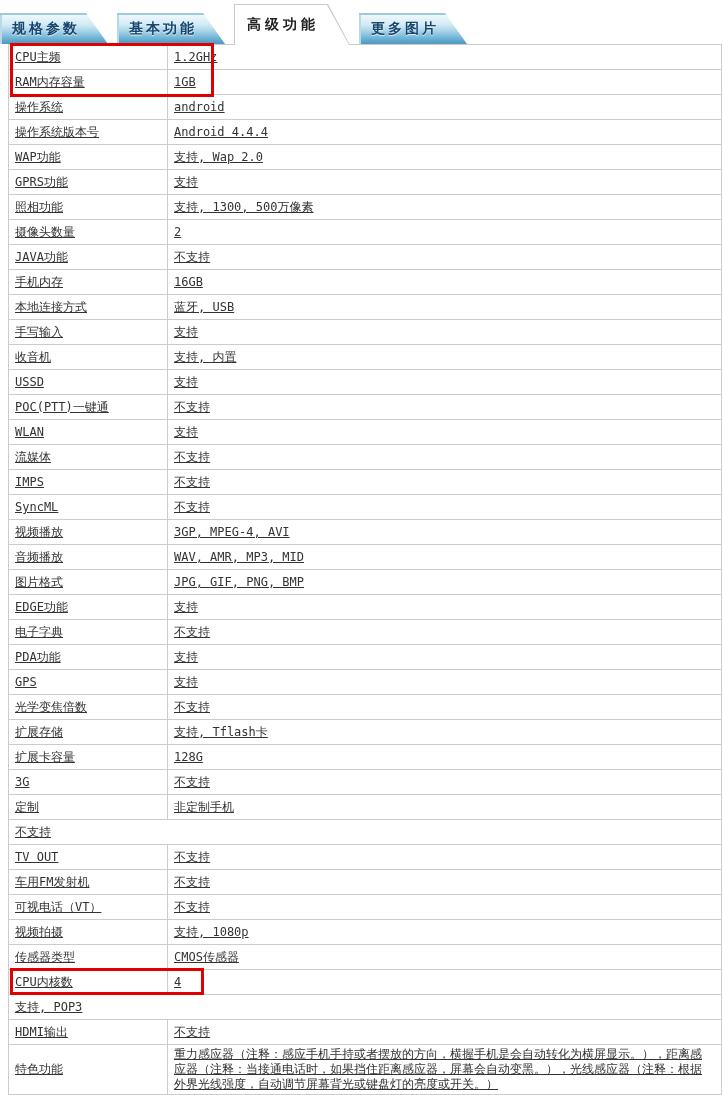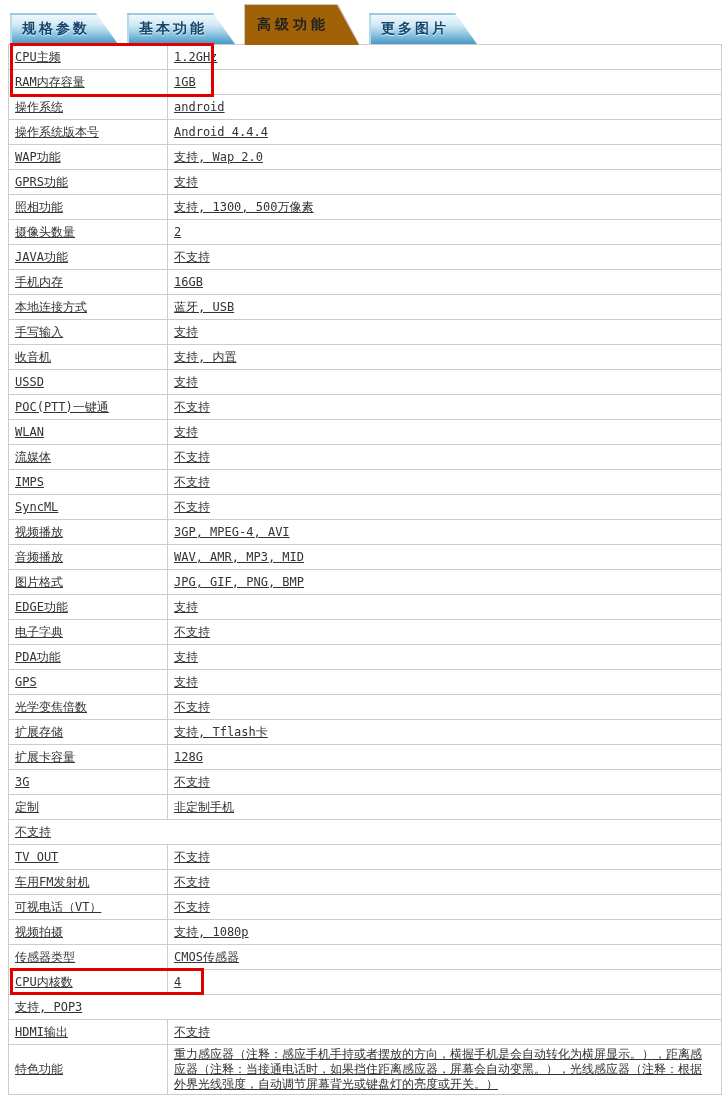--- a/index.html
+++ b/index.html
@@ -5,21 +5,21 @@
   * { margin:0; padding:0; box-sizing:border-box; }
   html,body { width:724px; background:#fff; }
   body {
     font-family:"DejaVu Sans Mono","DejaVu Sans",monospace;
     color:#333; overflow:hidden; height:1095px; position:relative;
   }
 
   
   .tabbar {
     display:flex; align-items:flex-end; height:44px;
-    padding-left:10px; gap:9px; background:#fff;
+    gap:9px; background:#fff;
   }
   .tab { cursor:pointer; }
   .tab-shape {
     clip-path: polygon(0 0, calc(100% - 22px) 0, 100% 100%, 0 100%);
   }
   .tab.inactive {
     height:31px; width:108px;
     background: linear-gradient(180deg,#f4fbfe 0%,#d3eaf5 38%,#a8d4e8 58%,#5fa9d0 88%,#4d97c0 100%);
     box-shadow: inset 0 2px 0 #9cc9dd, inset 2px 0 0 #b7d9e8;
     display:flex; align-items:center; justify-content:center;
@@ -29,21 +29,21 @@
     font-family:"DejaVu Sans",sans-serif;
     font-size:14px; font-weight:bold; letter-spacing:3px;
     color:#16456e; text-shadow:0 1px 1px rgba(255,255,255,.75);
     white-space:nowrap;
   }
   .tab-border {
     height:41px; width:116px; background:#c9c9c9;
     padding:1px 1px 0 1px; margin-bottom:-1px; position:relative; z-index:2;
   }
   .tab.active {
-    height:100%; width:100%; background:#a16207;
+    height:100%; width:100%; background:#ffffff;
     display:flex; align-items:center; justify-content:center;
     padding-right:18px;
   }
   .tab.active .tab-label {
     font-family:"DejaVu Sans",sans-serif;
     font-size:14px; font-weight:bold; letter-spacing:4px;
     color:#222; white-space:nowrap;
   }
 
   

